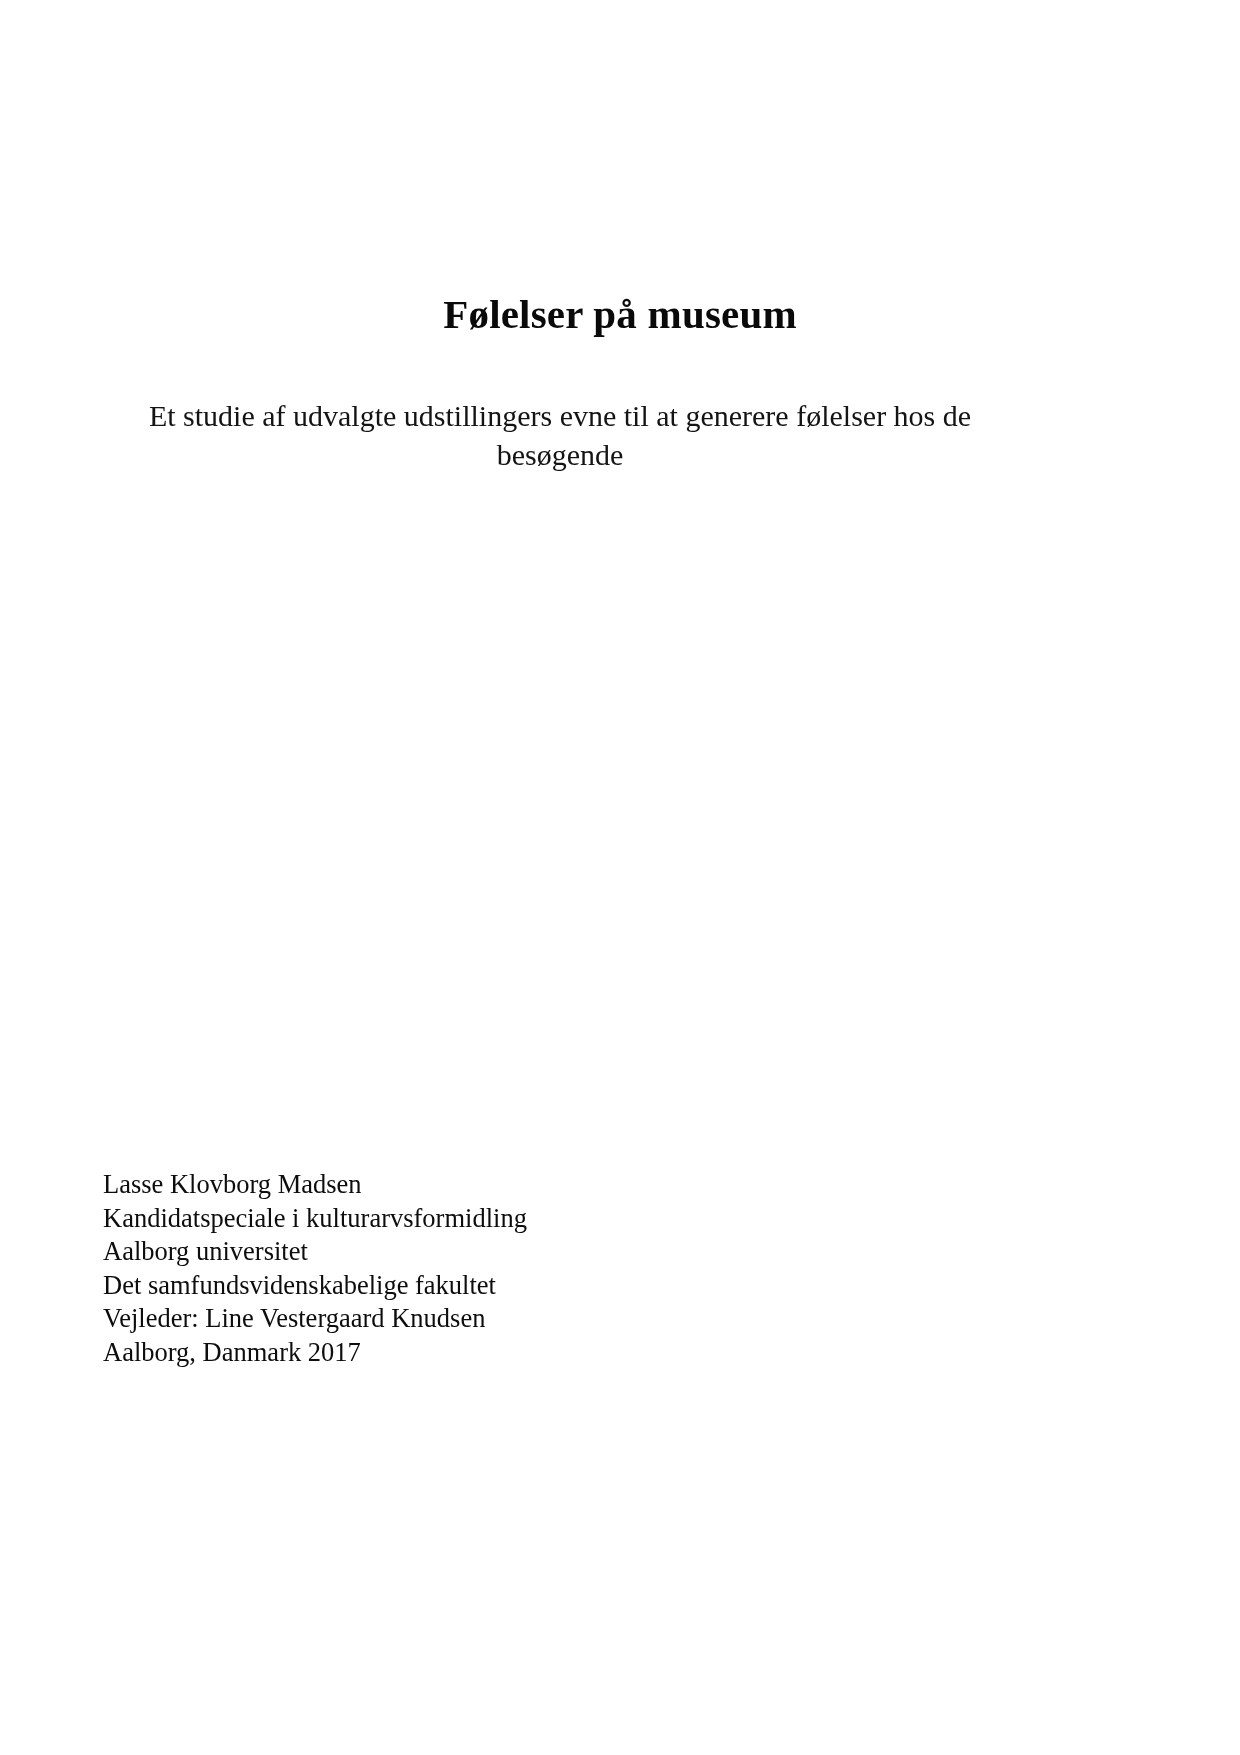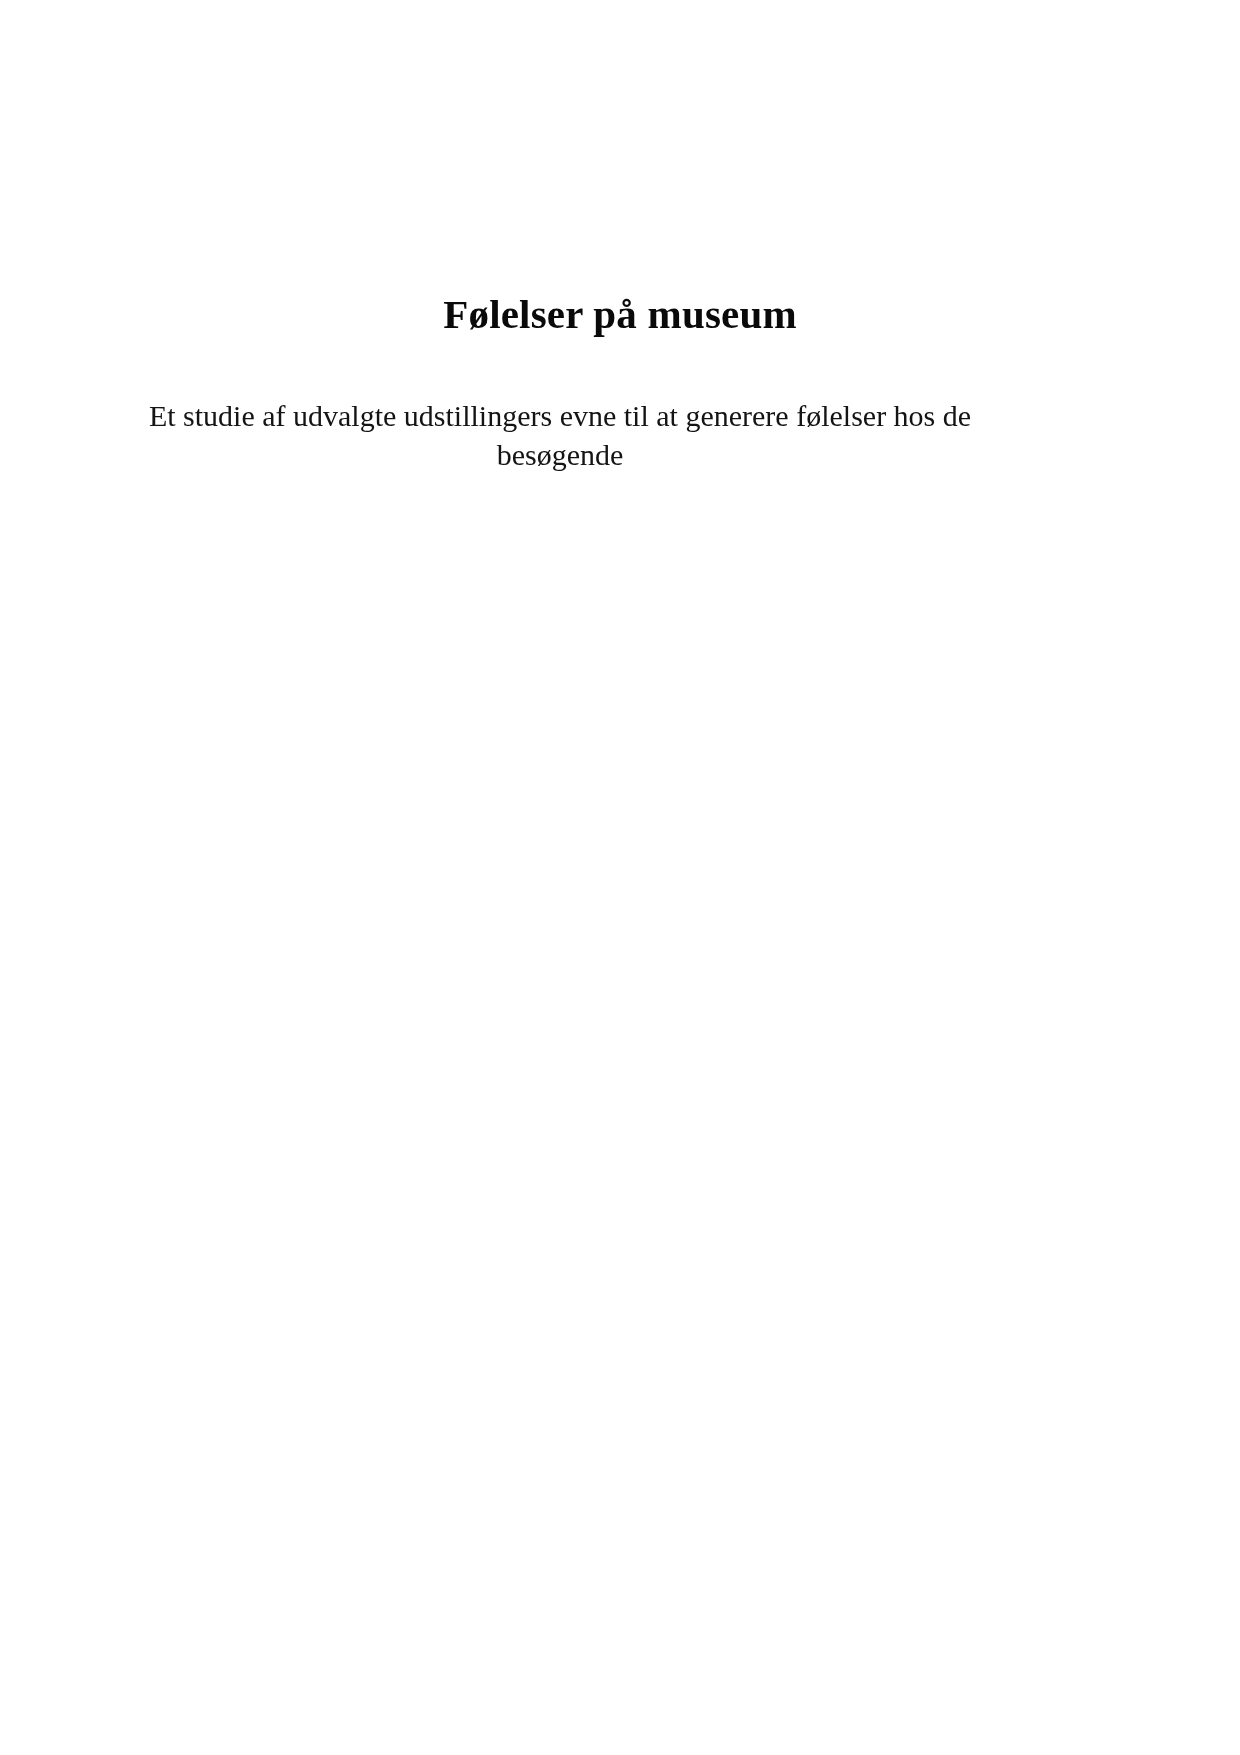--- a/index.html
+++ b/index.html
@@ -79,14 +79,22 @@
 <div class="page">
 
   <div class="title-block">
     <h1 class="doc-title">Følelser på museum</h1>
   </div>
 
   <div class="subtitle-block">
     <p class="doc-subtitle">Et studie af udvalgte udstillingers evne til at generere følelser hos de besøgende</p>
   </div>
 
+  <div class="author-block">
+    <div class="author-line">Lasse Klovborg Madsen</div>
+    <div class="author-line">Kandidatspeciale i kulturarvsformidling</div>
+    <div class="author-line">Aalborg universitet</div>
+    <div class="author-line">Det samfundsvidenskabelige fakultet</div>
+    <div class="author-line">Vejleder: Line Vestergaard Knudsen</div>
+    <div class="author-line">Aalborg, Danmark 2017</div>
+  </div>
 
 </div>
 
 </body></html>

